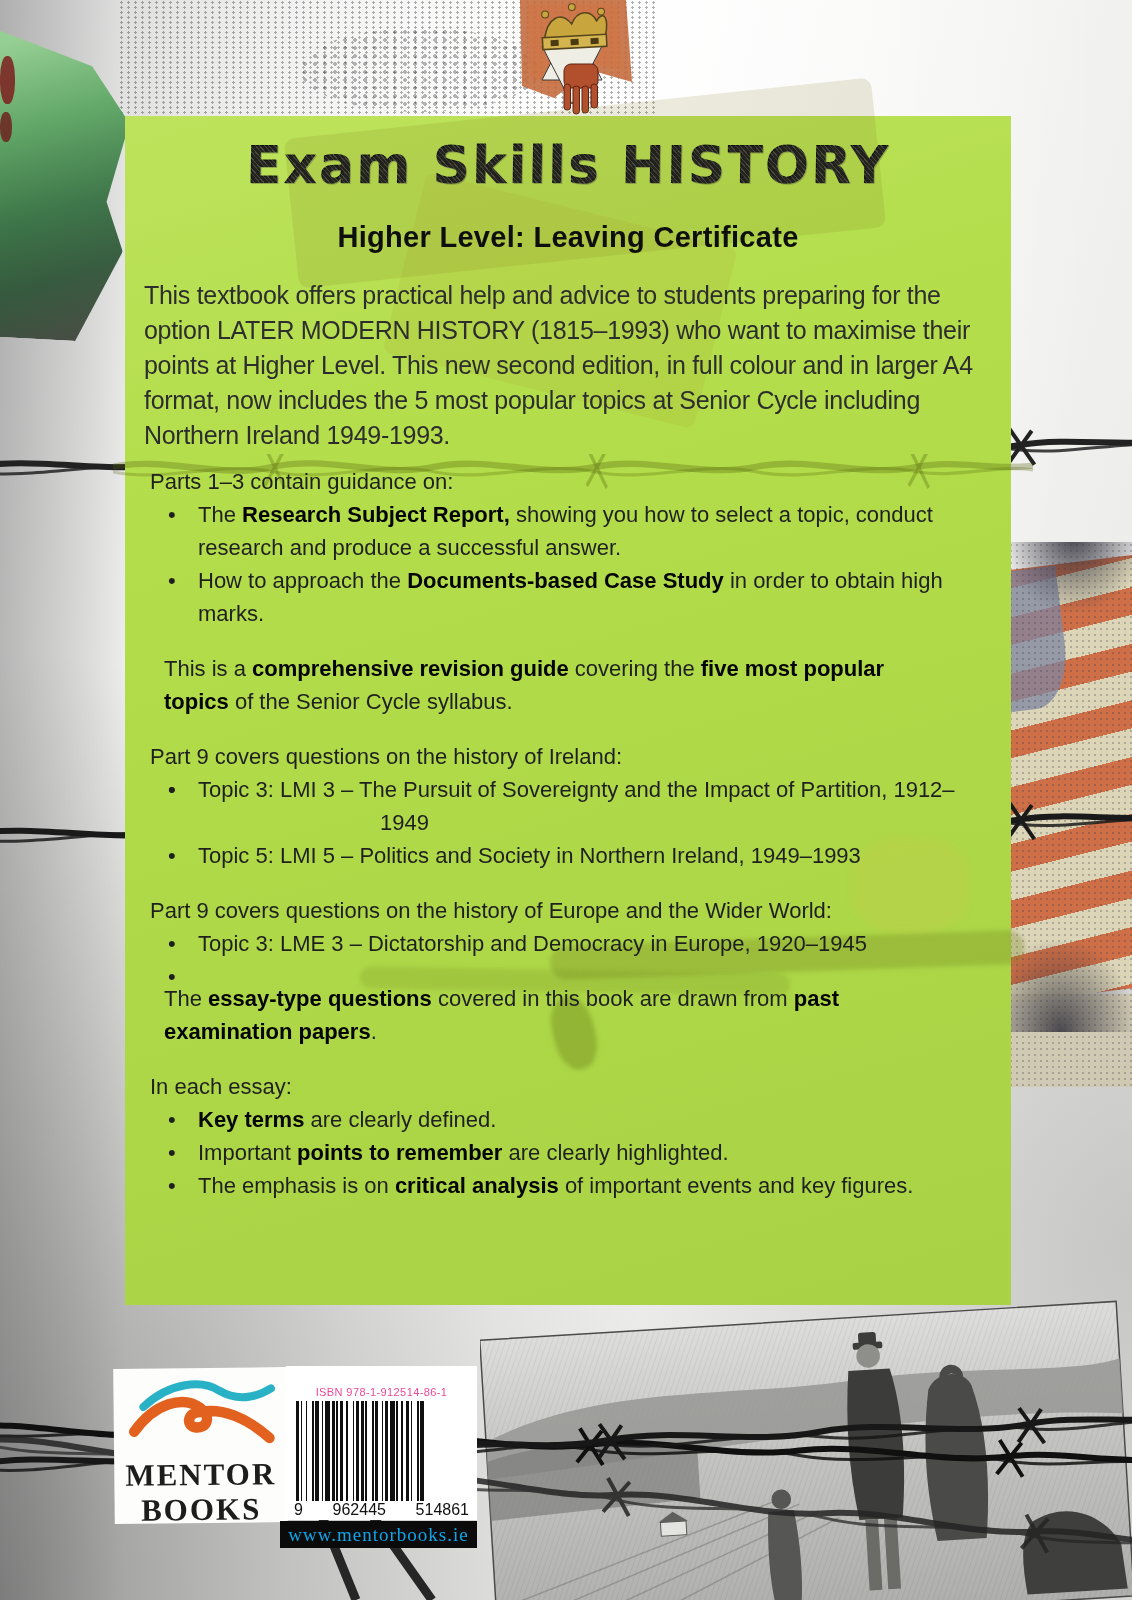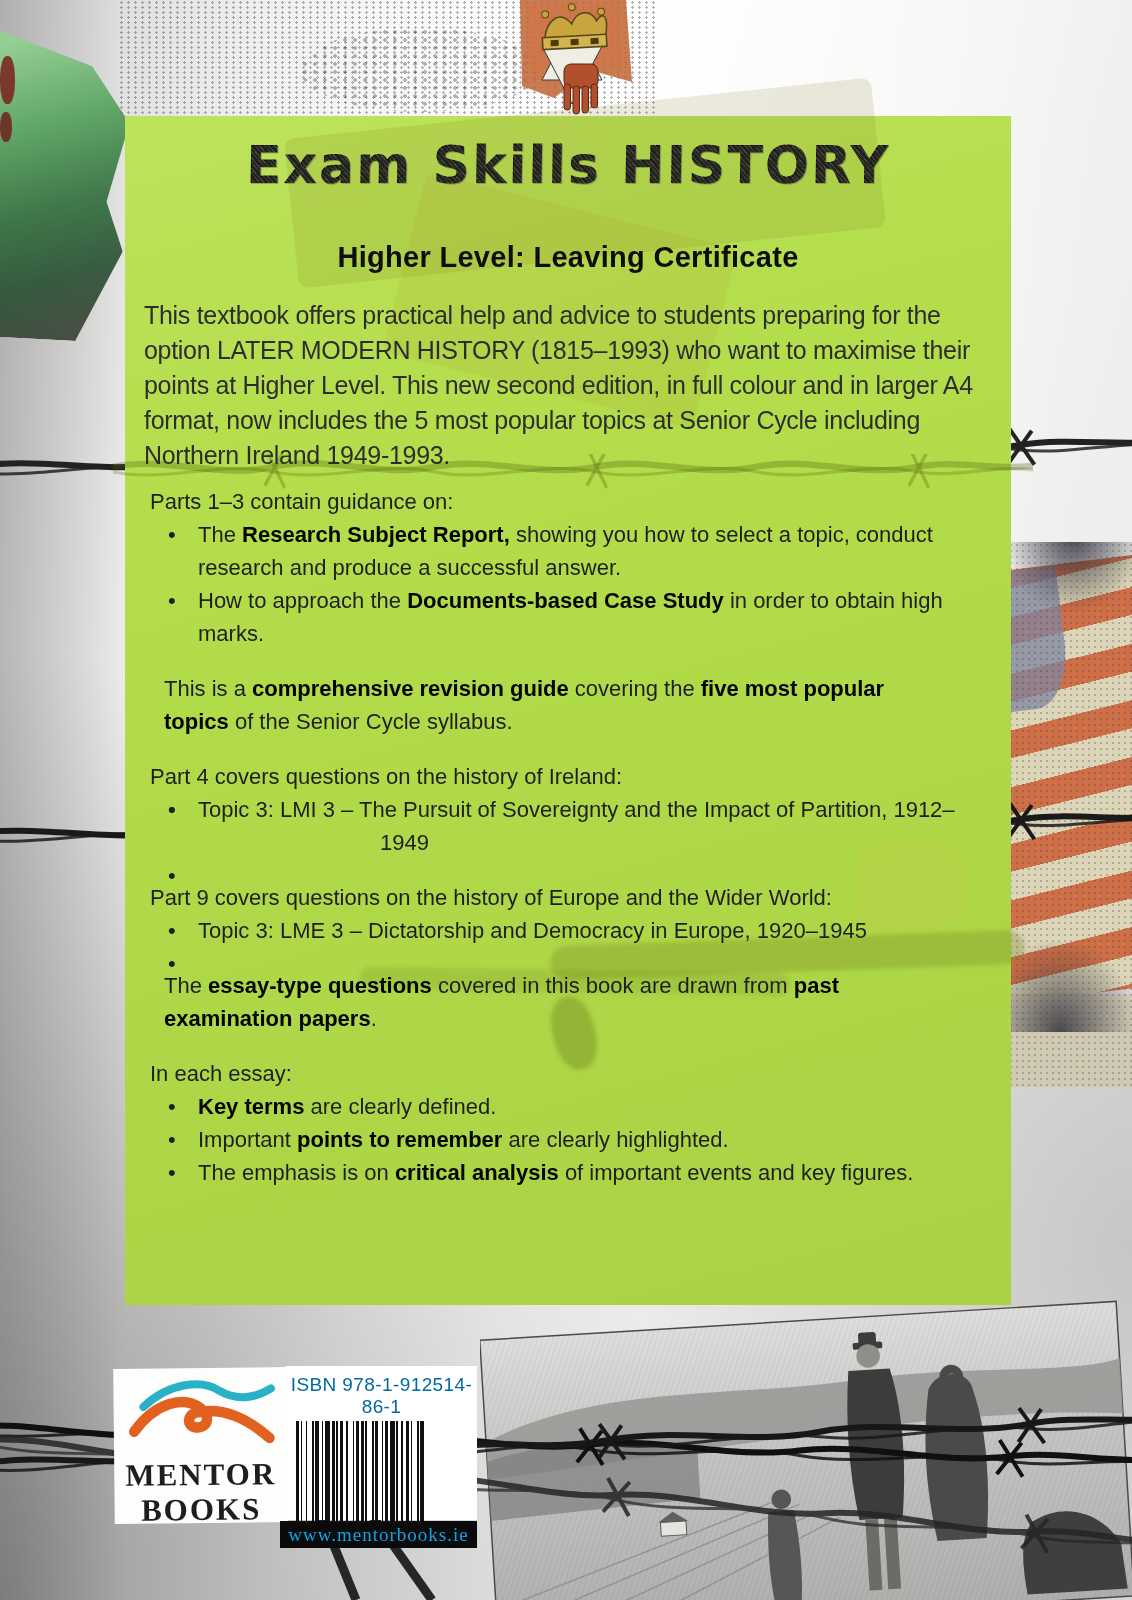--- a/index.html
+++ b/index.html
@@ -53,39 +53,39 @@
   .ghost-wire{position:absolute;left:-12px;top:338px;width:920px;height:36px;}
   
   .content{position:absolute;left:0;top:0;width:100%;height:100%;color:#222;}
   .title{margin:18px 20px 0;text-align:center;font-family:"DejaVu Sans",sans-serif;font-weight:700;
     font-size:52px;line-height:62px;letter-spacing:2px;color:#191919;transform:skewX(-1deg);
     text-shadow:1px 1px 0 rgba(70,70,60,.35);}
   @supports (-webkit-background-clip:text){
     .title{background:repeating-linear-gradient(48deg,#0e0e0e 0 3px,#3c3c34 3px 4px,#14140f 4px 6px,#4a4a40 6px 7px);
       -webkit-background-clip:text;background-clip:text;color:transparent;}
   }
-  .subtitle{margin:44px 20px 0;text-align:center;font-weight:700;font-size:29px;line-height:34px;color:#0e0e0e;letter-spacing:.3px;}
+  .subtitle{margin:24px 20px 0;text-align:center;font-weight:700;font-size:29px;line-height:34px;color:#0e0e0e;letter-spacing:.3px;}
   .intro{margin:24px 21px 0 19px;font-size:25px;line-height:35px;color:#2d2d2d;letter-spacing:-.3px;}
   .sections{margin-top:12px;font-size:22px;line-height:33px;color:#1f1f1f;}
   .section{margin-top:22px;}
   .section:first-child{margin-top:0;}
   .sec-heading{margin:0 0 0 25px;}
   .sec-para{margin:16px 60px 0 39px;}
   ul.sec-list{margin:0;padding:0;list-style:none;}
   ul.sec-list li{position:relative;padding-left:73px;padding-right:38px;}
   ul.sec-list .dot{position:absolute;left:43px;top:0;}
   .b{font-weight:700;color:#050505;}
   .ind{padding-left:182px;}
   
   .logo-box{left:114px;top:1368px;width:173px;height:155px;background:#fdfdfc;z-index:6;transform:rotate(-.6deg);
     text-align:center;}
   .pub-name{font-family:"Liberation Serif",serif;font-weight:700;font-size:31px;line-height:33px;
     letter-spacing:2px;color:#1d1d1d;margin-top:2px;}
   .barcode-box{left:286px;top:1366px;width:191px;height:154px;background:#ffffff;z-index:6;text-align:center;}
-  .isbn{font-size:19px;letter-spacing:.4px;color:#0369a1;margin-top:8px;}
+  .isbn{font-size:11px;letter-spacing:.4px;color:#ec4899;margin-top:20px;}
   .bars{height:100px;margin:3px 10px 0;display:flex;align-items:stretch;}
   .bars div{height:100%;}
   .bars .bk{background:#101010;}
   .digits{display:flex;justify-content:space-between;padding:0 8px;font-size:16px;color:#111;margin-top:0;}
   .site-bar{left:280px;top:1521px;width:197px;height:27px;background:#0b0b0b;z-index:6;
     color:#0ea5e9;font-family:"Liberation Serif",serif;font-size:19px;line-height:27px;text-align:center;letter-spacing:1px;}
 </style>
 </head>
 <body>
 
@@ -220,25 +220,25 @@
             <p class="sec-heading">Parts 1–3 contain guidance on:</p>
             <ul class="sec-list">
               <li><span class="dot">•</span><span>The </span><span class="b">Research Subject Report,</span><span> showing you how to select a topic, conduct research and produce a successful answer.</span></li>
               <li><span class="dot">•</span><span>How to approach the </span><span class="b">Documents-based Case Study</span><span> in order to obtain high marks.</span></li>
             </ul>
           </div>
           <div class="section">
             <p class="sec-para"><span>This is a </span><span class="b">comprehensive revision guide</span><span> covering the </span><span class="b">five most popular topics</span><span> of the Senior Cycle syllabus.</span></p>
           </div>
           <div class="section">
-            <p class="sec-heading">Part 4 covers questions on the history of Ireland:</p>
+            <p class="sec-heading">Part 9 covers questions on the history of Ireland:</p>
             <ul class="sec-list">
               <li><span class="dot">•</span></li>
               <li><span class="dot">•</span><span>Topic 3: LMI 3 – The Pursuit of Sovereignty and the Impact of Partition, 1912–</span><br><span class="ind">1949</span></li>
-              <li><span class="dot">•</span></li>
+              <li><span class="dot">•</span><span>Topic 5: LMI 5 – Politics and Society in Northern Ireland, 1949–1993</span></li>
             </ul>
           </div>
           <div class="section">
             <p class="sec-heading">Part 9 covers questions on the history of Europe and the Wider World:</p>
             <ul class="sec-list">
               <li><span class="dot">•</span><span>Topic 3: LME 3 – Dictatorship and Democracy in Europe, 1920–1945</span></li>
               <li><span class="dot">•</span></li>
             </ul>
           </div>
           <div class="section">

